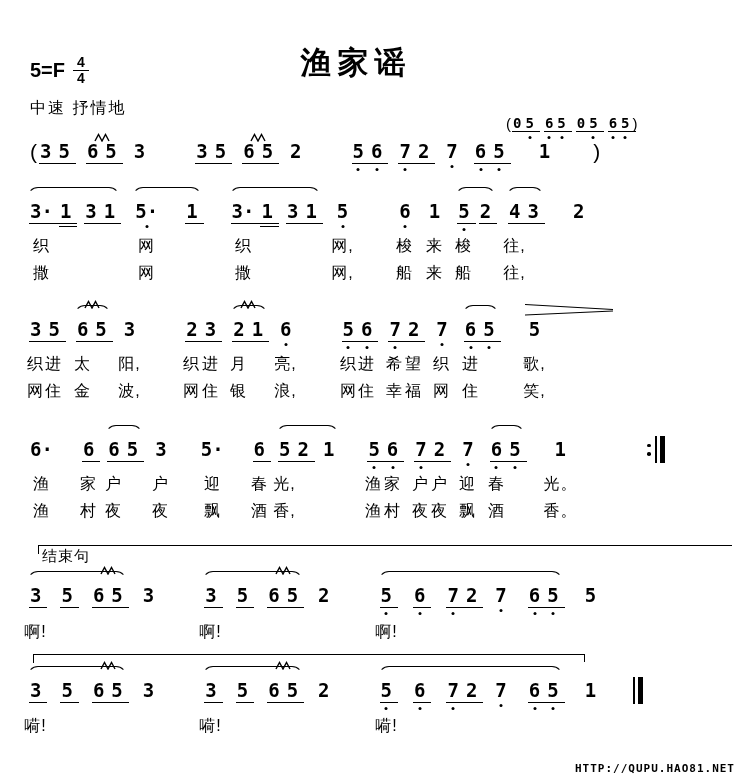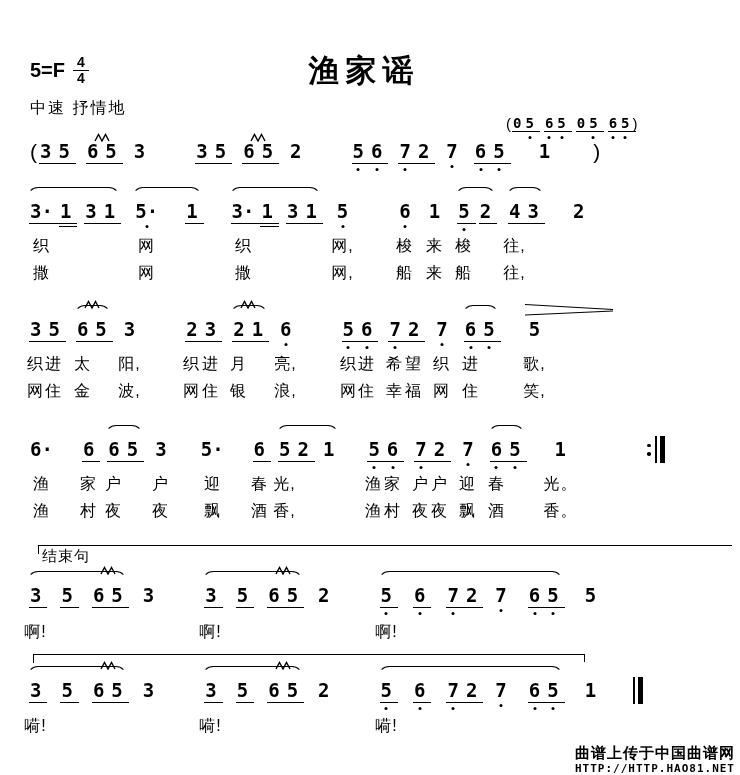--- a/index.html
+++ b/index.html
@@ -1,19 +1,19 @@
 <!DOCTYPE html>
 <html><head>
 <meta charset="utf-8">
 <style>
   html,body{margin:0;padding:0;}
   body{width:740px;height:775px;background:#fff;color:#000;position:relative;overflow:hidden;
        font-family:"Liberation Sans",sans-serif;}
   #sheet{position:absolute;inset:0;}
-  .title{position:absolute;left:352px;top:38px;transform:translateX(-50%);margin:12px;
+  .title{position:absolute;left:352px;top:38px;transform:translateX(-50%);margin:4px;
          font-family:"DejaVu Serif",serif;font-size:31px;font-weight:700;letter-spacing:6px;white-space:nowrap;}
   .credits{position:absolute;right:58px;top:32px;text-align:right;font-size:16px;line-height:24px;white-space:nowrap;}
   .keysig{position:absolute;left:30px;top:55px;display:flex;align-items:center;white-space:nowrap;}
   .keysig .k{font-size:20px;font-weight:700;}
   .keysig .frac{display:inline-block;text-align:center;margin-left:8px;vertical-align:middle;}
   .keysig .fn{display:block;font-size:14px;font-weight:700;line-height:15px;padding:0 4px;border-bottom:1.5px solid #000;}
   .keysig .fd{display:block;font-size:14px;font-weight:700;line-height:15px;padding:0 4px;}
   .tempo{position:absolute;left:30px;top:98px;font-size:16px;letter-spacing:2px;}
   
   .score-line{position:absolute;left:30px;width:708px;}
@@ -773,15 +773,14 @@
 
   <div class="sect" style="left:38px;top:545px;width:694px;">
     <i class="tickL"></i>
     <span class="lab">结束句</span>
   </div>
   <div class="sect" style="left:33px;top:654px;width:552px;">
     <i class="tickL"></i>
     <i class="tickR"></i>
   </div>
 
-  <div class="site">曲谱上传于中国曲谱网</div>
-  <div class="url">HTTP://HTTP.HAO81.NET</div>
+  <div class="url">HTTP://QUPU.HAO81.NET</div>
 </div>
 
 </body></html>

